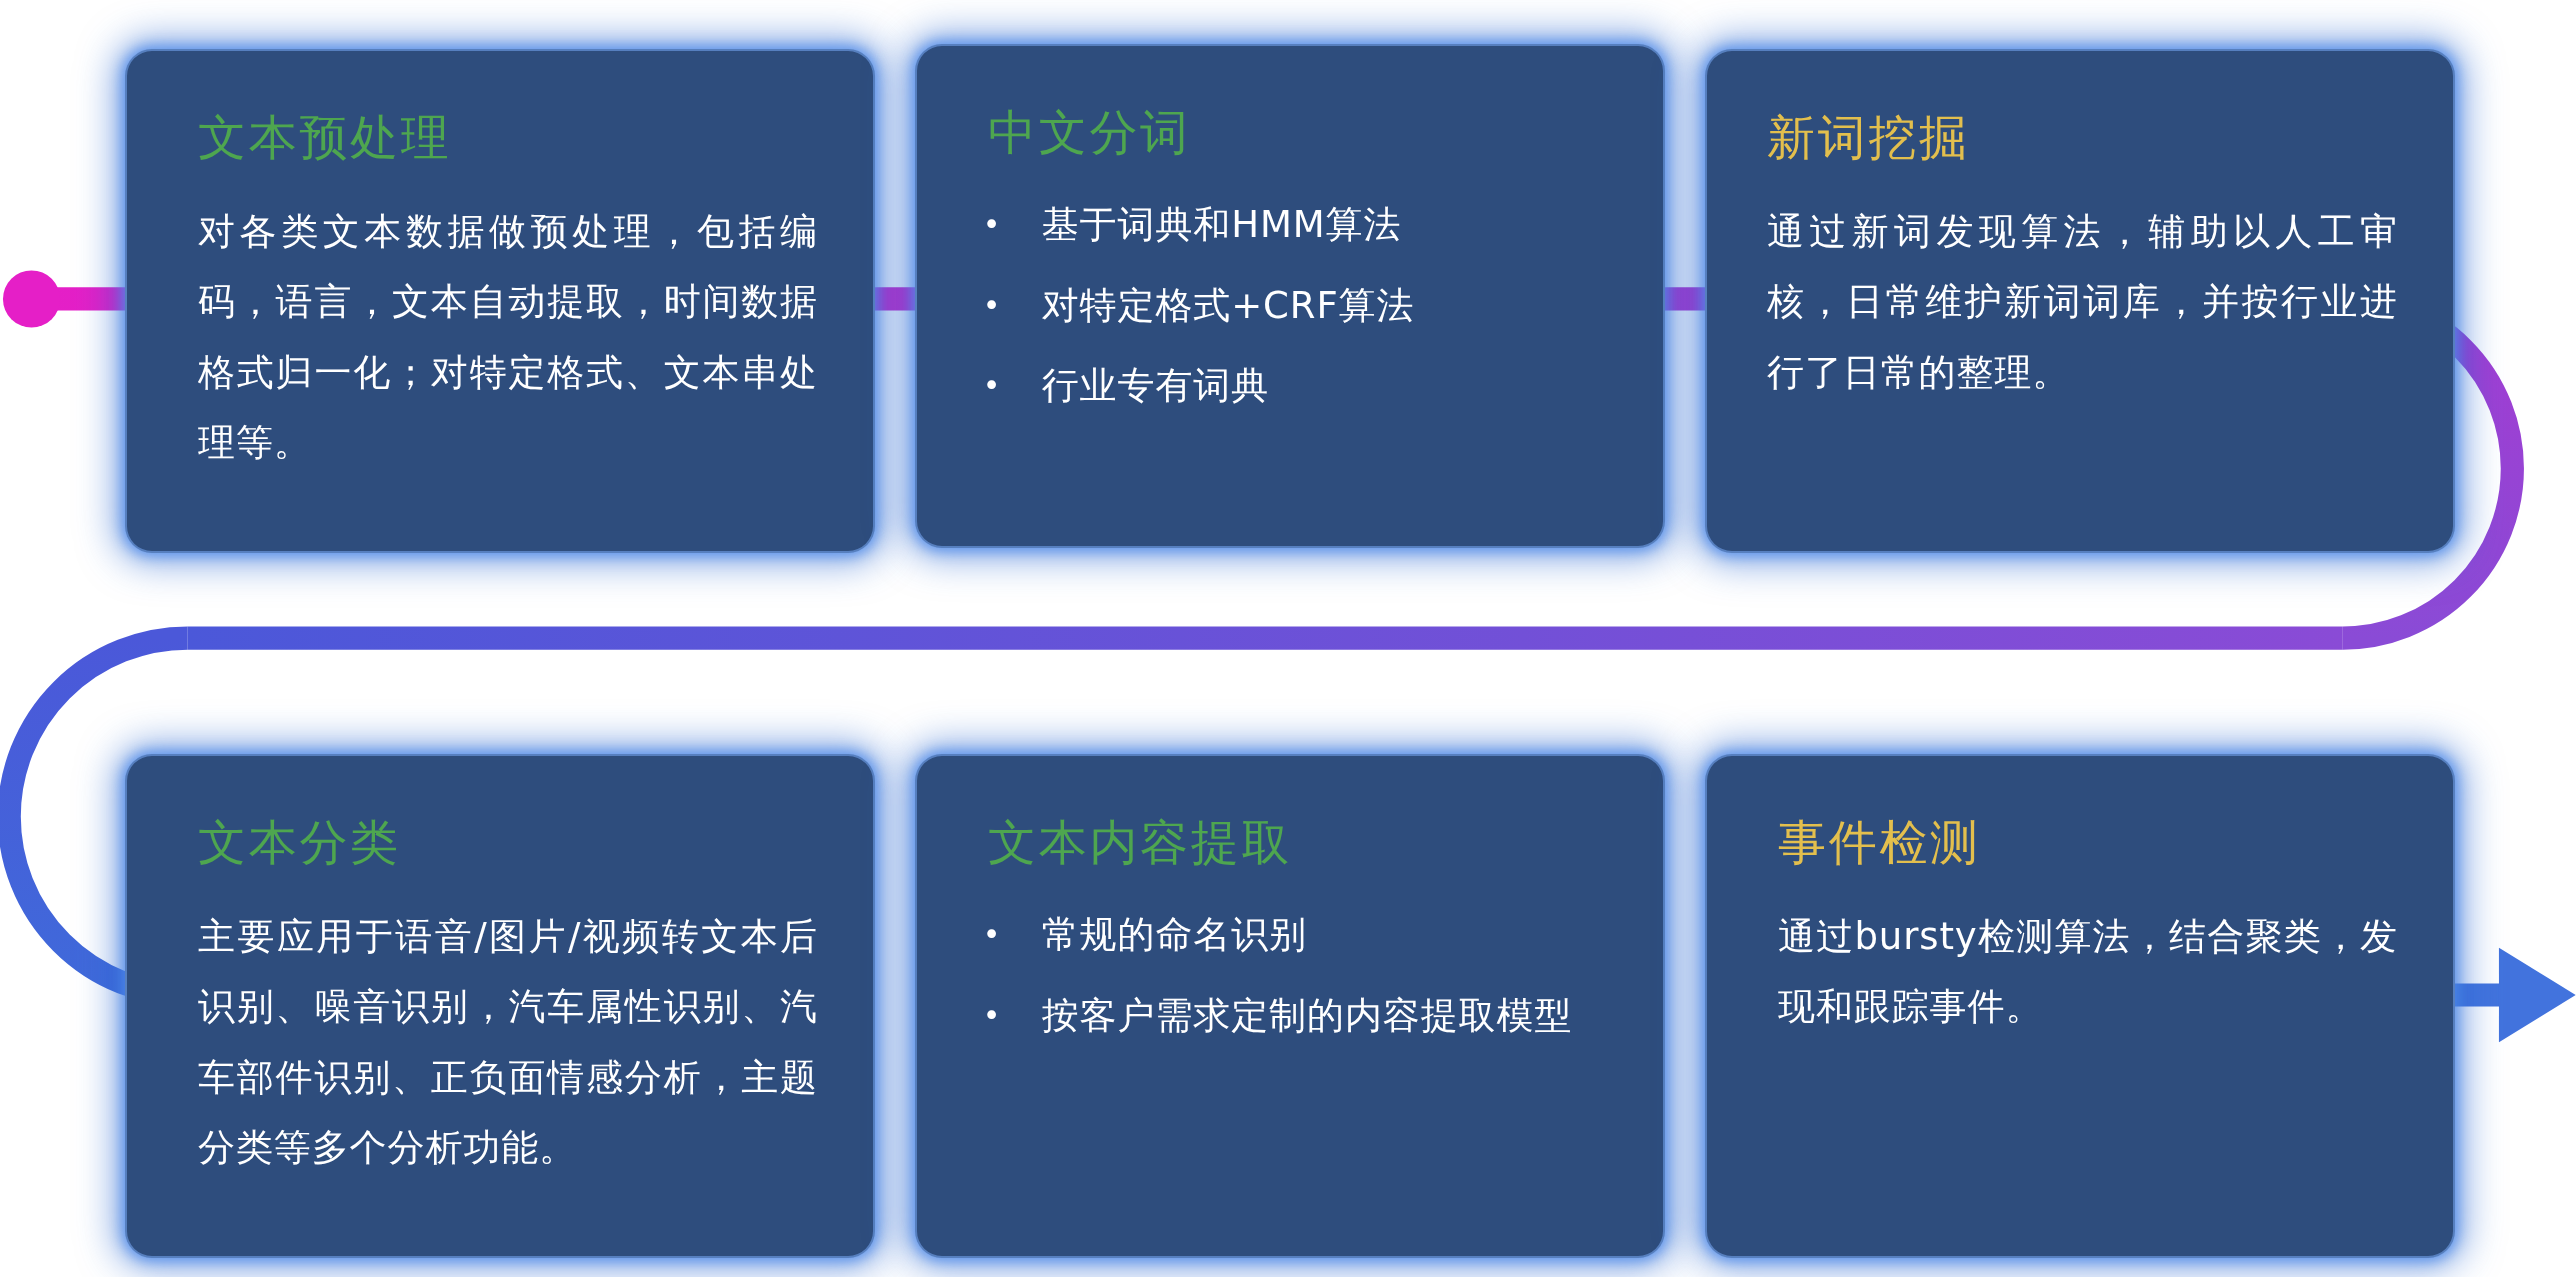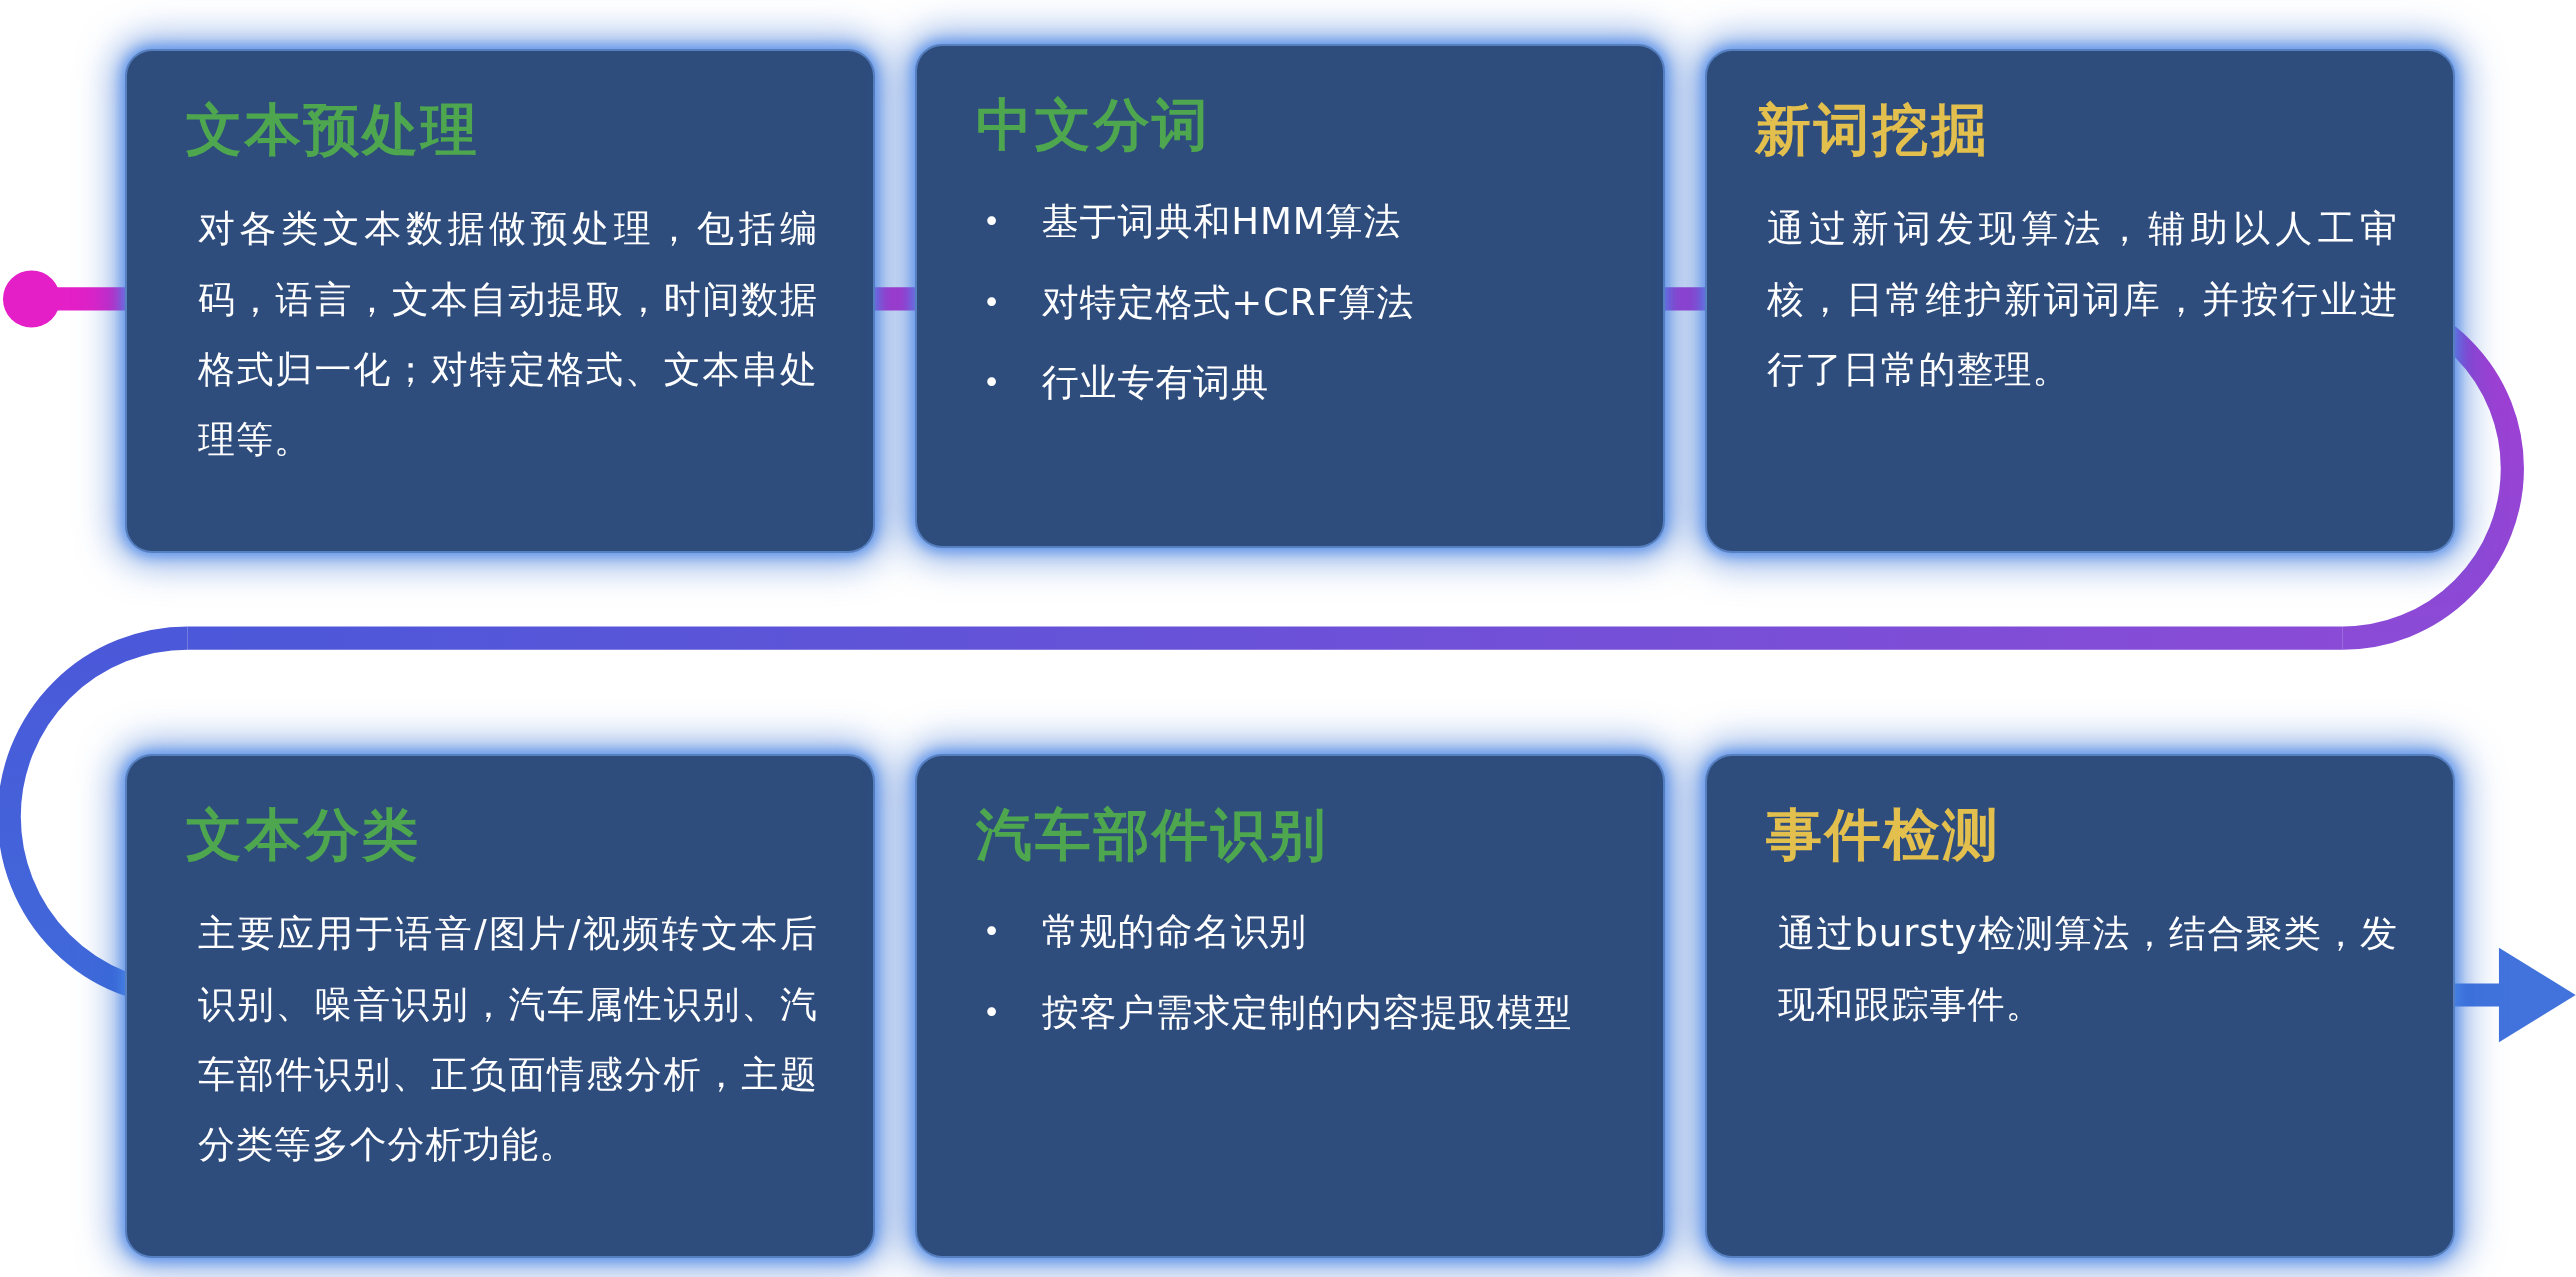--- a/index.html
+++ b/index.html
@@ -37,23 +37,23 @@
                 0 0 36px 10.7px rgba(42, 104, 208, 0.55);
   }
   .c1 { left: 125px;  top: 49px; }
   .c2 { left: 915px; top: 44px; }
   .c3 { left: 1705px; top: 49px; padding-left: 44px; }
   .c4 { left: 125px;  top: 754px; }
   .c5 { left: 915px; top: 754px; }
   .c6 { left: 1705px; top: 754px; }
 
   .card h2 {
-    margin: 4px;
-    font-size: 56px;
-    font-weight: bold;
+    margin: 16px;
+    font-size: 48px;
+    font-weight: normal;
     letter-spacing: 2.7px;
     line-height: 1.15;
   }
   .t-green { color: var(--title-green, #4ea64f); }
   .t-gold  { color: var(--title-gold, #e3bf4d); }
 
   .card p {
     margin: 32px 0 0 16px;
     font-size: 37px;
     line-height: 1.9;
@@ -145,21 +145,21 @@
     <h2 class="t-gold">新词挖掘</h2>
     <p>通过新词发现算法，辅助以人工审核，日常维护新词词库，并按行业进行了日常的整理。</p>
   </section>
 
   <section class="card c4">
     <h2 class="t-green">文本分类</h2>
     <p>主要应用于语音/图片/视频转文本后识别、噪音识别，汽车属性识别、汽车部件识别、正负面情感分析，主题分类等多个分析功能。</p>
   </section>
 
   <section class="card c5">
-    <h2 class="t-green">汽车部件识别</h2>
+    <h2 class="t-green">文本内容提取</h2>
     <ul>
       <li>
         <span class="dot">•</span>
         <span>常规的命名识别</span>
       </li>
       <li>
         <span class="dot">•</span>
         <span>按客户需求定制的内容提取模型</span>
       </li>
     </ul>

